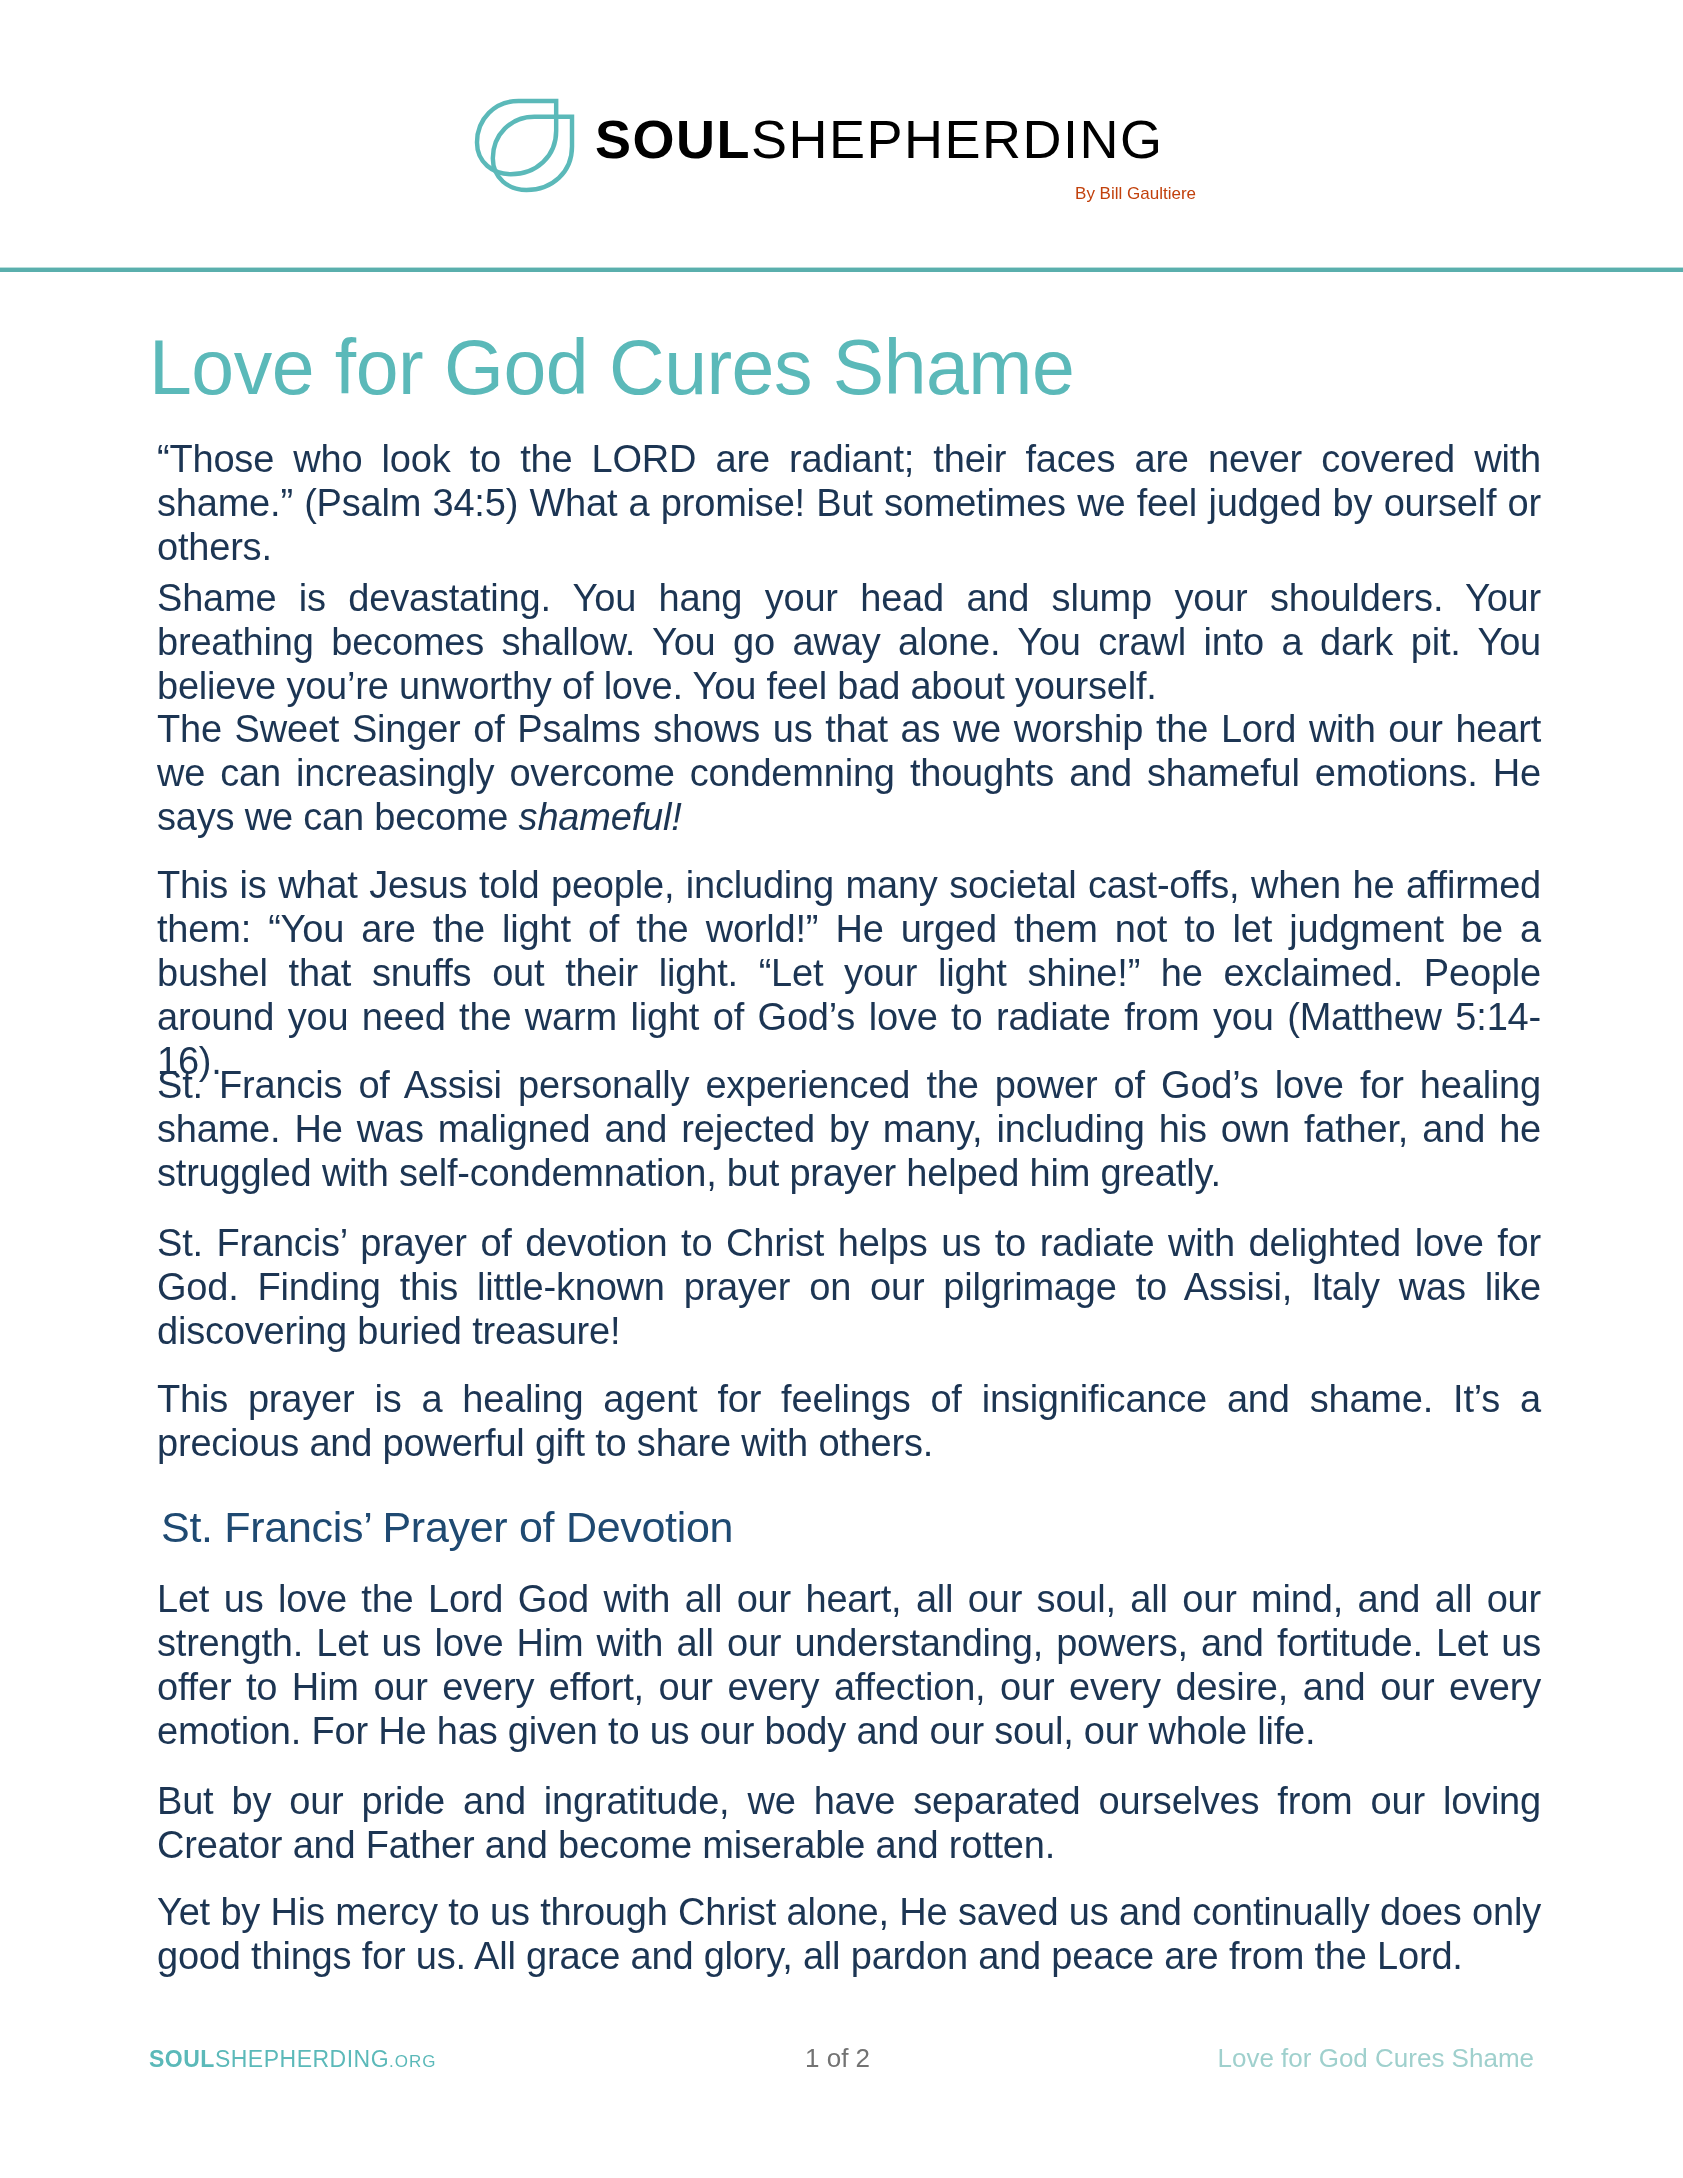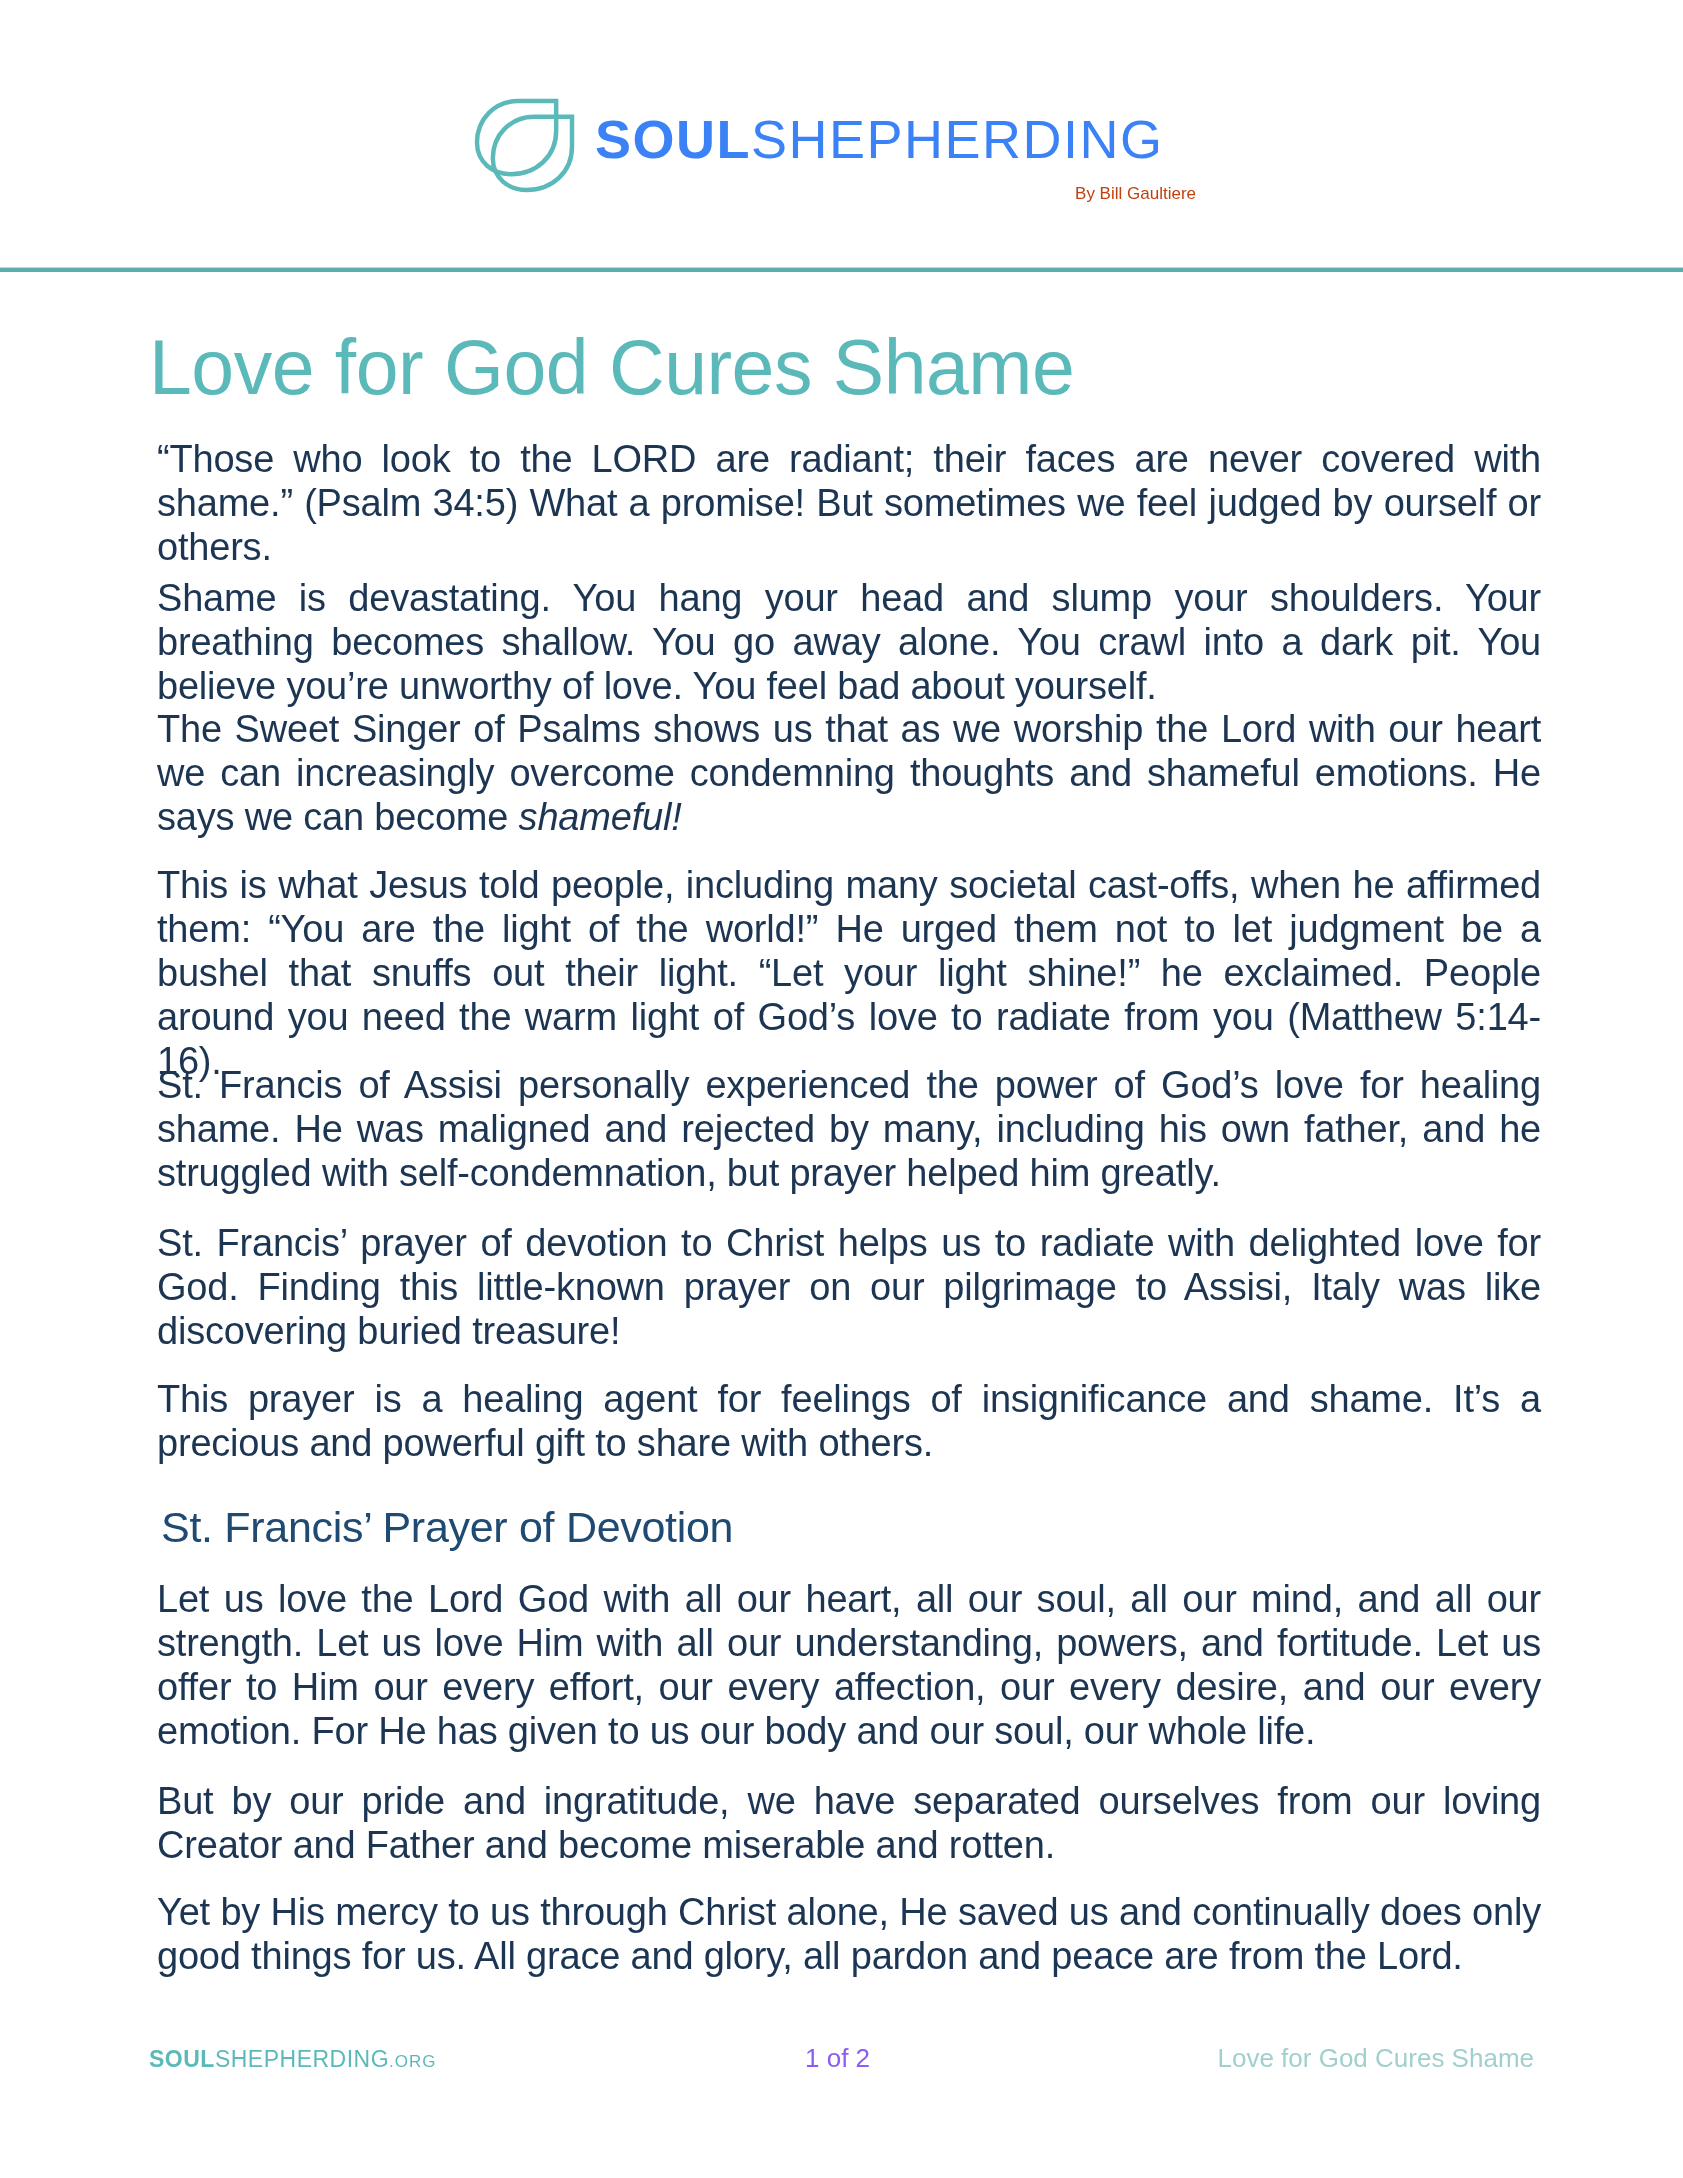--- a/index.html
+++ b/index.html
@@ -22,21 +22,21 @@
     width: 103px;
     height: 97px;
   }
   .wordmark {
     position: absolute;
     left: 595px;
     top: 112px;
     font-size: 54px;
     line-height: 54px;
     letter-spacing: 1.5px;
-    color: #3b82f6;
+    color: #000000;
     white-space: nowrap;
   }
   .wordmark .bold { font-weight: 700; }
   .wordmark .light { font-weight: 400; }
   .byline {
     position: absolute;
     right: 487px;
     top: 180px;
     font-size: 17px;
     line-height: 28px;
@@ -105,21 +105,21 @@
     letter-spacing: 0.5px;
   }
   .footer-left .bold { font-weight: 700; }
   .footer-left .org { font-size: 17px; letter-spacing: 1px; }
   .footer-center {
     position: absolute;
     left: 805px;
     top: 2043px;
     font-size: 26px;
     line-height: 30px;
-    color: #8b5cf6;
+    color: #737373;
     white-space: nowrap;
   }
   .footer-right {
     position: absolute;
     right: 149px;
     top: 2043px;
     font-size: 26px;
     line-height: 30px;
     color: #9fd0cd;
     white-space: nowrap;

